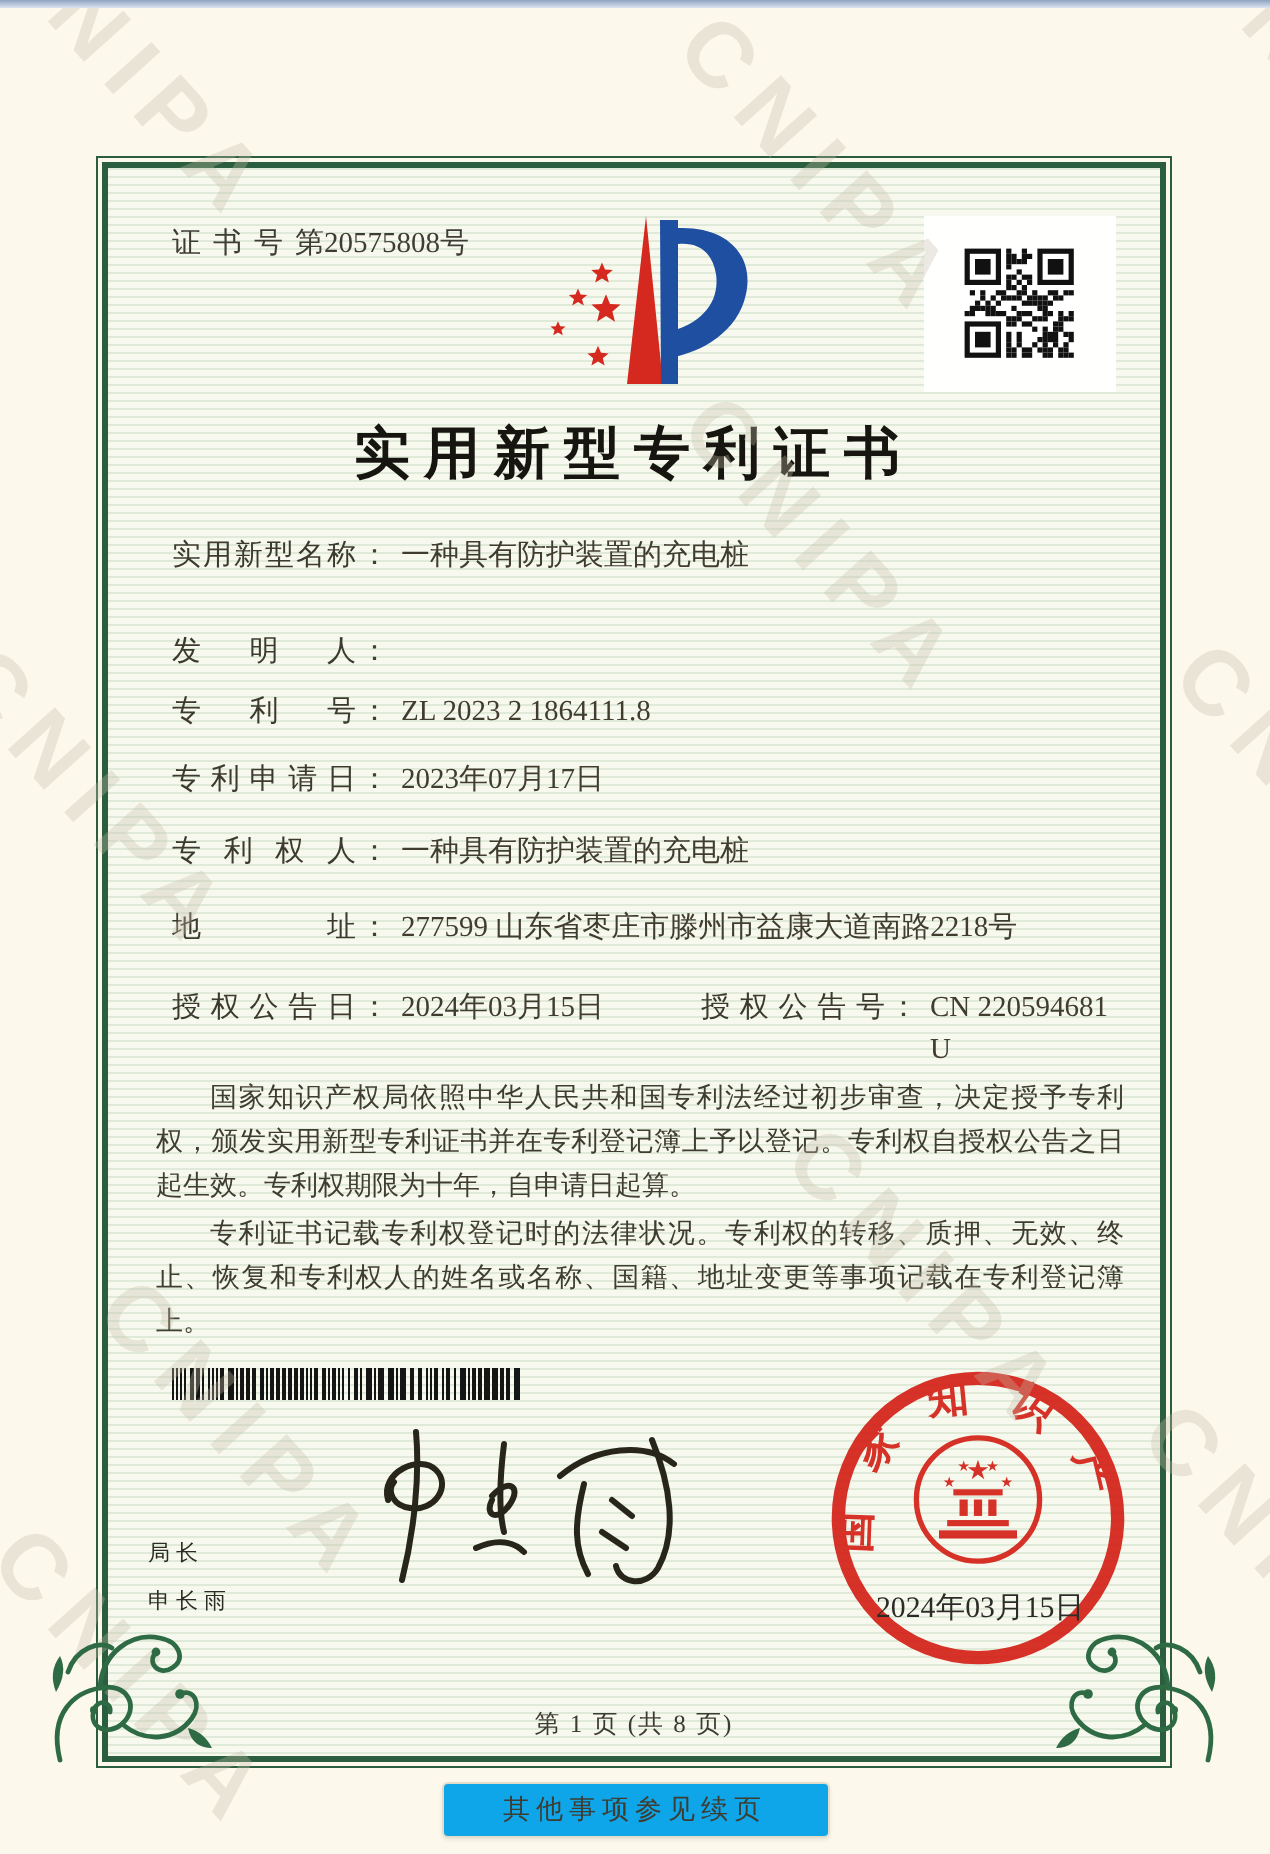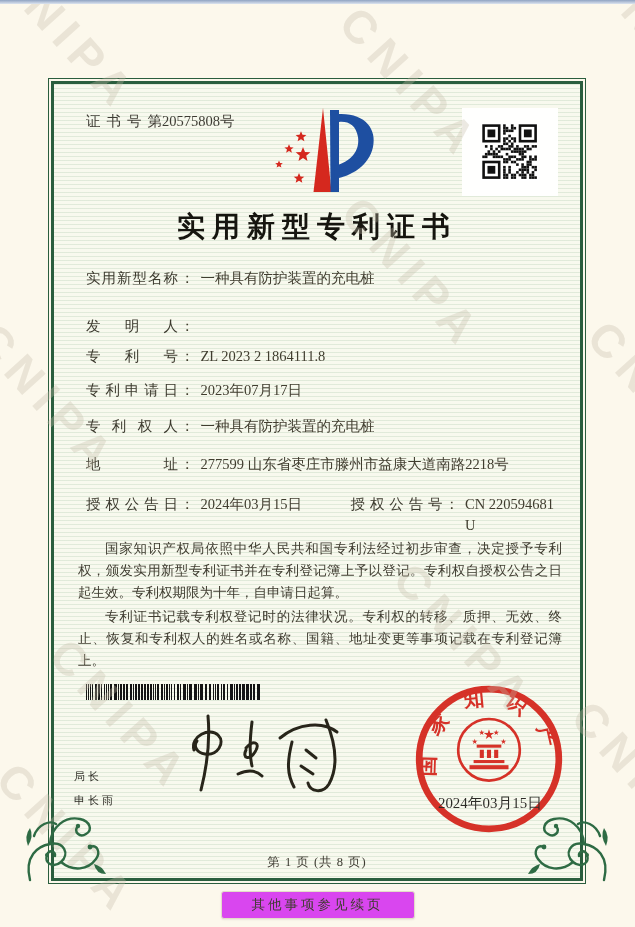--- a/index.html
+++ b/index.html
@@ -47,21 +47,21 @@
   .paras p{margin:0 0 3px 0;text-indent:2em;}
   .barcode-box{position:absolute;left:32px;top:600px;}
   .sig-svg{position:absolute;left:126px;top:626px;}
   .signoff{position:absolute;left:20px;top:658px;font-family:"Liberation Sans",sans-serif;
     font-size:11px;color:#2c2b24;letter-spacing:3px;margin-top:27px;}
   .signoff div{margin-bottom:9px;}
   .seal{position:absolute;left:358px;top:598px;width:154px;height:154px;opacity:.93;}
   .pageinfo{position:absolute;left:0;right:0;top:770px;text-align:center;
     font-size:12.5px;color:#3d3b31;letter-spacing:1px;}
   .cont-note{position:absolute;left:50%;top:891px;transform:translateX(-50%);z-index:4;
-    background:#d946ef;border:1px solid #e3dcc8;border-radius:3px;padding:4px 30px;
+    background:#0ea5e9;border:1px solid #e3dcc8;border-radius:3px;padding:4px 30px;
     font-size:13.5px;color:#3f3c30;letter-spacing:3px;box-shadow:0 1px 2px rgba(0,0,0,0.08);
     white-space:nowrap;}
   .flourish{position:absolute;z-index:4;}
   .fl-bl{left:24px;top:796px;}
   .fl-br{left:524px;top:796px;transform:scaleX(-1);}
 </style>
 </head>
 <body>
 
 <div class="topstrip"></div>

